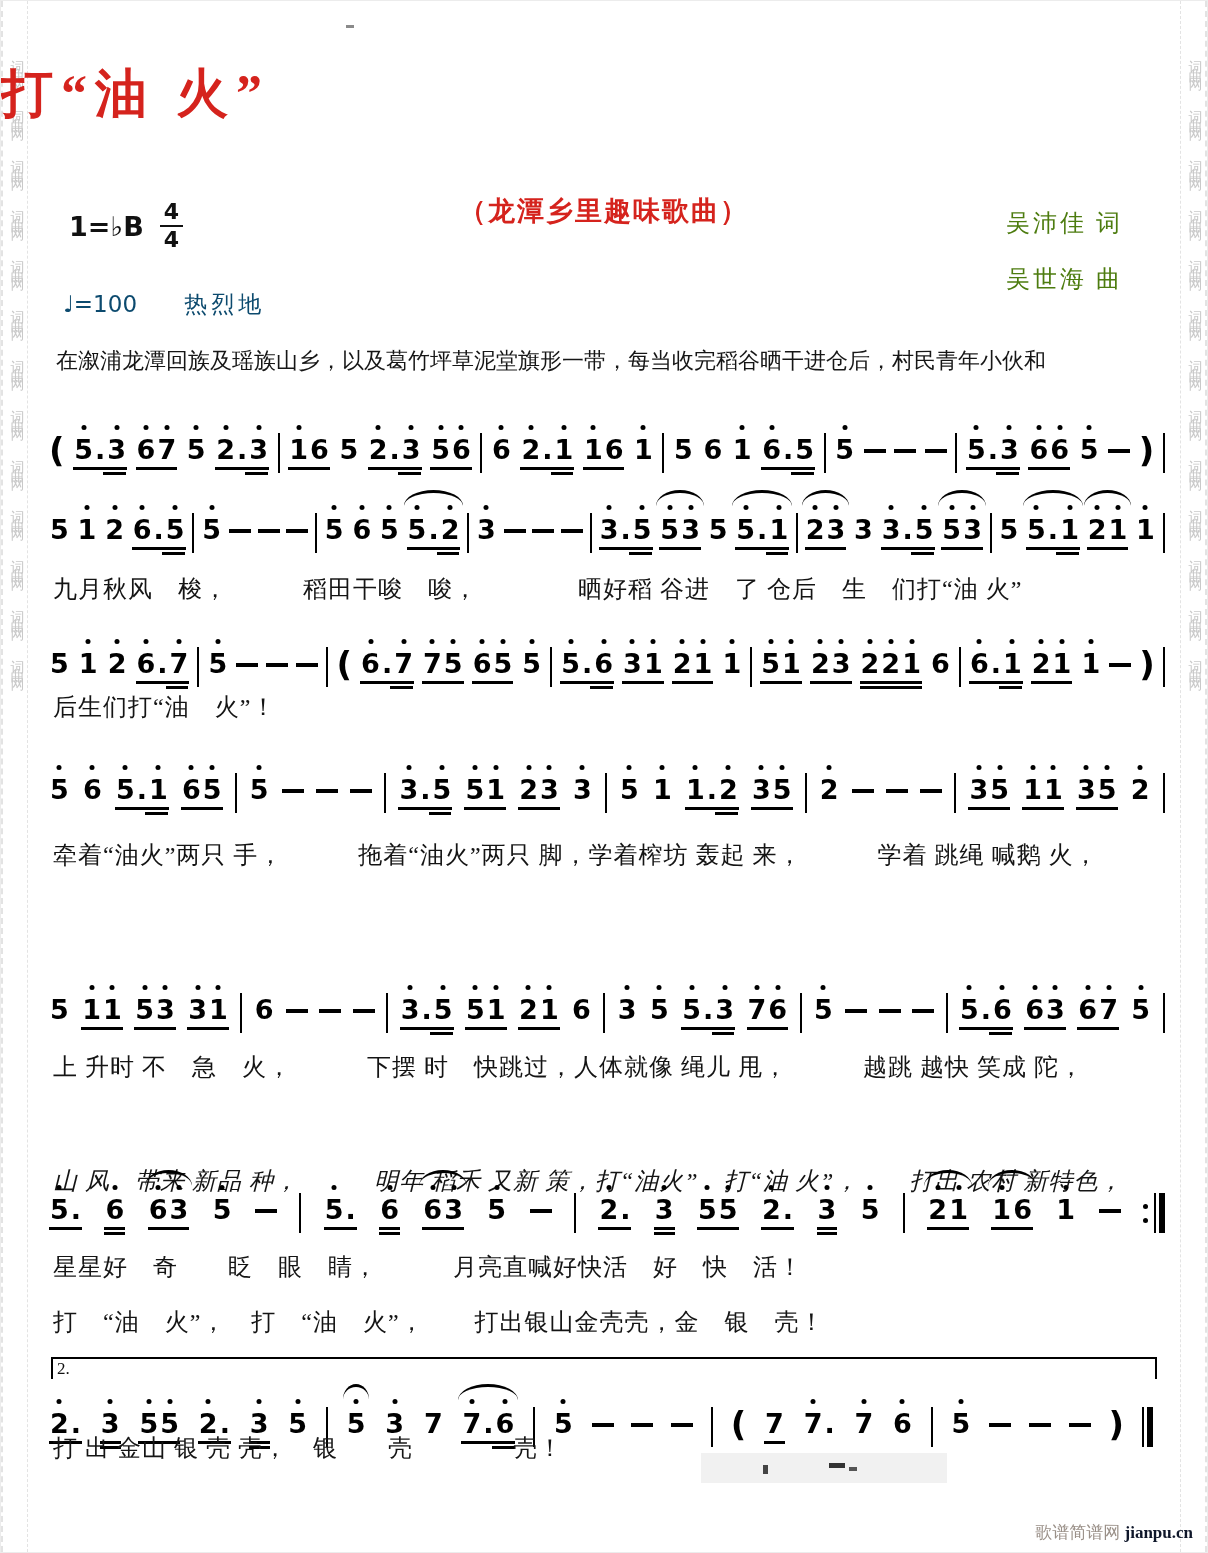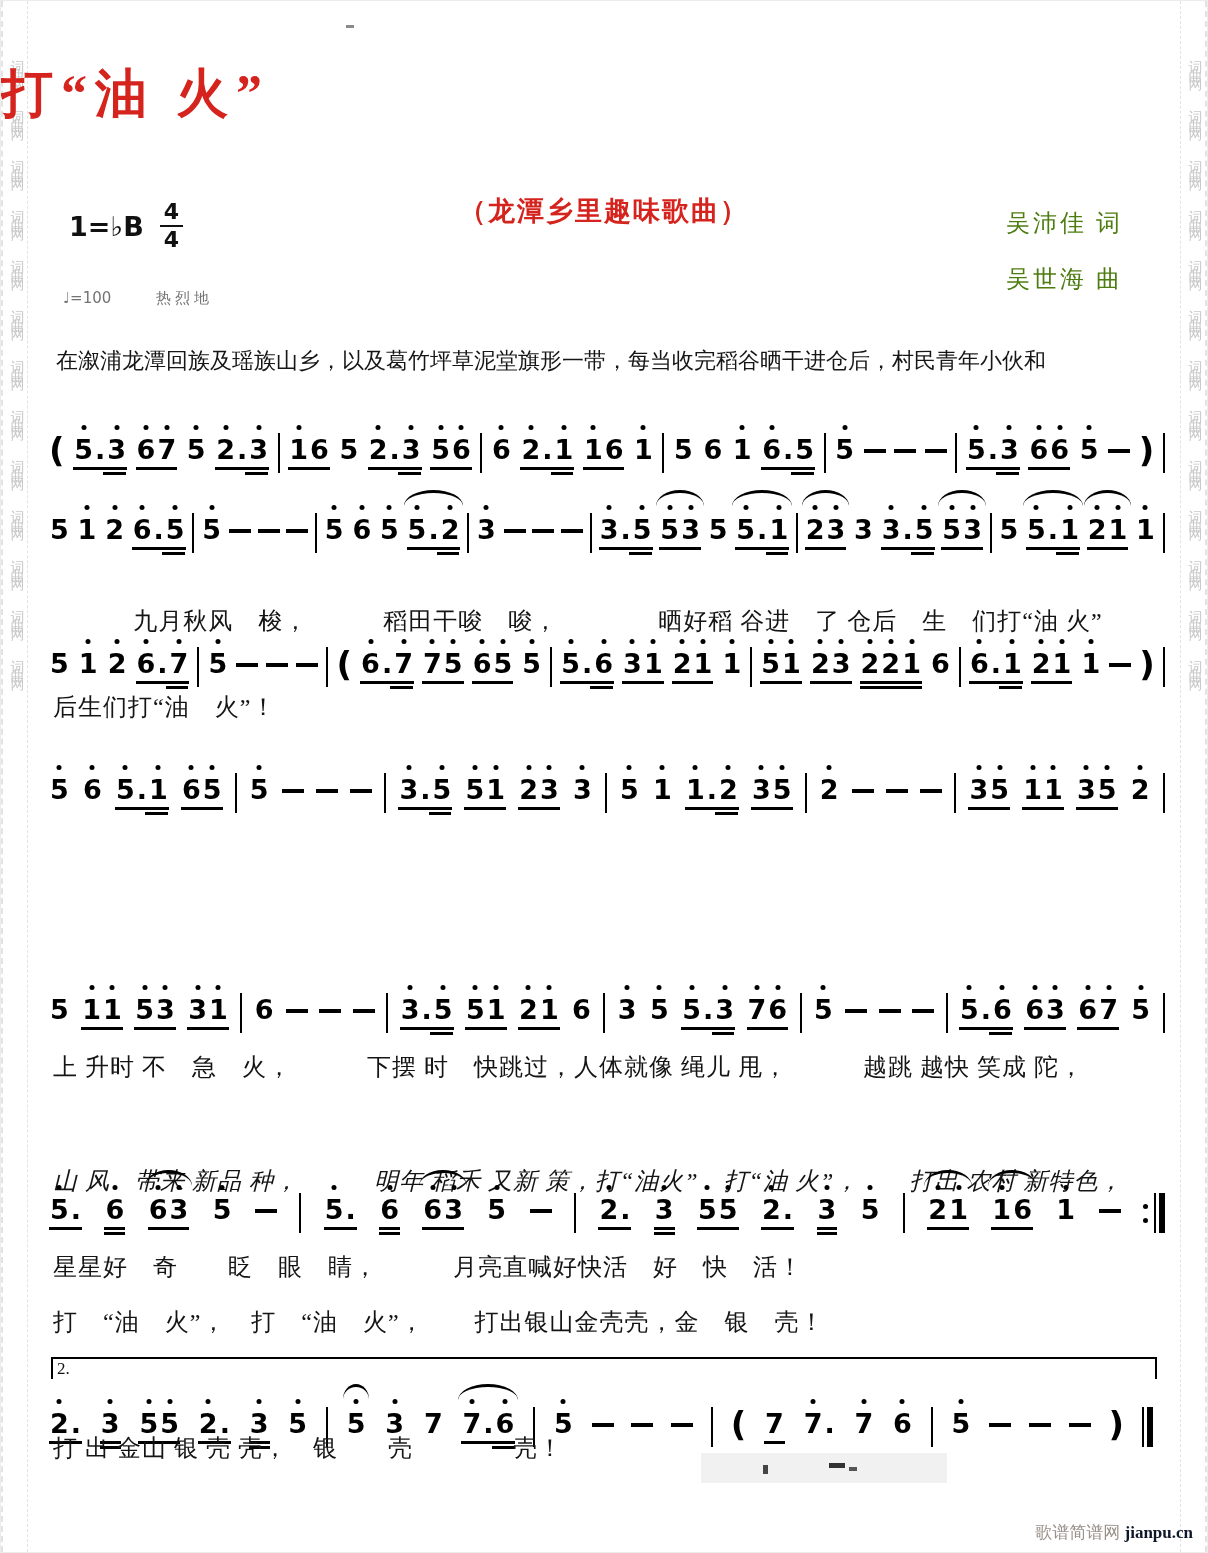--- a/index.html
+++ b/index.html
@@ -16,21 +16,21 @@
   .title{position:absolute;top:58px;left:0;width:100%;text-align:left;font-size:52px;font-weight:bold;
          color:#d5231d;letter-spacing:8px;}
   .subtitle{position:absolute;top:192px;left:0;width:100%;text-align:center;font-size:27px;font-weight:bold;
          color:#d5231d;letter-spacing:2px;}
   .keysig{position:absolute;left:68px;top:200px;font-size:27px;font-weight:bold;color:#111;
           font-family:"DejaVu Sans",sans-serif;display:flex;align-items:center;}
   .meter{display:inline-flex;flex-direction:column;align-items:center;line-height:1;font-size:22px;
          font-weight:bold;margin-left:16px;}
   .meter .mtop{border-bottom:2px solid #111;padding:0 4px 2px;}
   .meter .mbot{padding-top:2px;}
-  .tempo{position:absolute;left:62px;top:288px;font-size:15px;color:#737373;font-family:"DejaVu Sans",sans-serif;}
+  .tempo{position:absolute;left:62px;top:288px;font-size:23px;color:#0c4a6e;font-family:"DejaVu Sans",sans-serif;}
   .tempo .expr{margin-left:40px;font-family:"Liberation Serif",serif;letter-spacing:4px;}
   .credit{position:absolute;right:84px;font-size:24px;color:#4d7c0f;letter-spacing:3px;}
   .credit.c1{top:206px;} .credit.c2{top:262px;}
   
   .intro{position:absolute;left:55px;top:344px;width:1140px;font-size:22px;line-height:31px;color:#161616;}
   
   .notes{position:absolute;left:48px;width:1116px;display:flex;justify-content:space-between;
          align-items:flex-start;padding-top:26px;font-family:"DejaVu Sans",sans-serif;font-weight:bold;
          font-size:27px;color:#000;}
   .tok{position:relative;display:inline-flex;align-items:flex-start;line-height:1.1;}
@@ -47,21 +47,21 @@
   .endbar{display:flex;align-items:center;gap:3px;margin-top:-2px;}
   .dotcol{display:flex;flex-direction:column;gap:9px;margin-right:3px;}
   .rdot{width:5px;height:5px;border-radius:50%;background:#000;}
   .thinbar{width:2px;height:40px;background:#000;}
   .thickbar{width:6px;height:40px;background:#000;}
   
   .lyric{position:absolute;left:52px;width:1130px;white-space:pre;font-size:24px;color:#141414;letter-spacing:1px;}
   
   .n1{top:408px;} .n2{top:488px;} .n3{top:622px;} .n4{top:748px;}
   .n5{top:968px;} .n6{top:1168px;} .n7{top:1382px;width:1104px;}
-  .ly2{top:604px;text-align:center;} .ly3{top:690px;}
+  .ly2{top:572px;} .ly3{top:690px;}
   .ly4a{top:838px;} .ly4b{top:892px;}
   .ly5a{top:1050px;} .ly5b{top:1164px;font-style:italic;}
   .ly6a{top:1250px;} .ly6b{top:1305px;}
   .ly7{top:1431px;}
   .volta{position:absolute;left:50px;top:1356px;width:1102px;height:20px;border-top:2px solid #000;
          border-left:2px solid #000;border-right:2px solid #000;}
   .volta .vl{position:absolute;left:4px;top:0;font-size:17px;color:#111;}
   
   .artifact-box{position:absolute;left:700px;top:1452px;width:246px;height:30px;background:#f1f1f1;}
   .artifact-box .m1{position:absolute;left:62px;top:12px;width:5px;height:9px;background:#444;}
@@ -472,20 +472,21 @@
       </span>
       <span class="tok u1">
         <span class="ch">3<span class="da"></span></span>
         <span class="ch">5<span class="da"></span></span>
       </span>
       <span class="tok">
         <span class="ch">2<span class="da"></span></span>
       </span>
       <span class="bar"></span>
     </div>
+  <div class="lyric ly4a">牵着“油火”两只 手，　　　拖着“油火”两只 脚，学着榨坊 轰起 来，　　　学着 跳绳 喊鹅 火，</div>
 
   <div class="notes n5">
       <span class="tok">
         <span class="ch">5</span>
       </span>
       <span class="tok u1">
         <span class="ch">1<span class="da"></span></span>
         <span class="ch">1<span class="da"></span></span>
       </span>
       <span class="tok u1">

